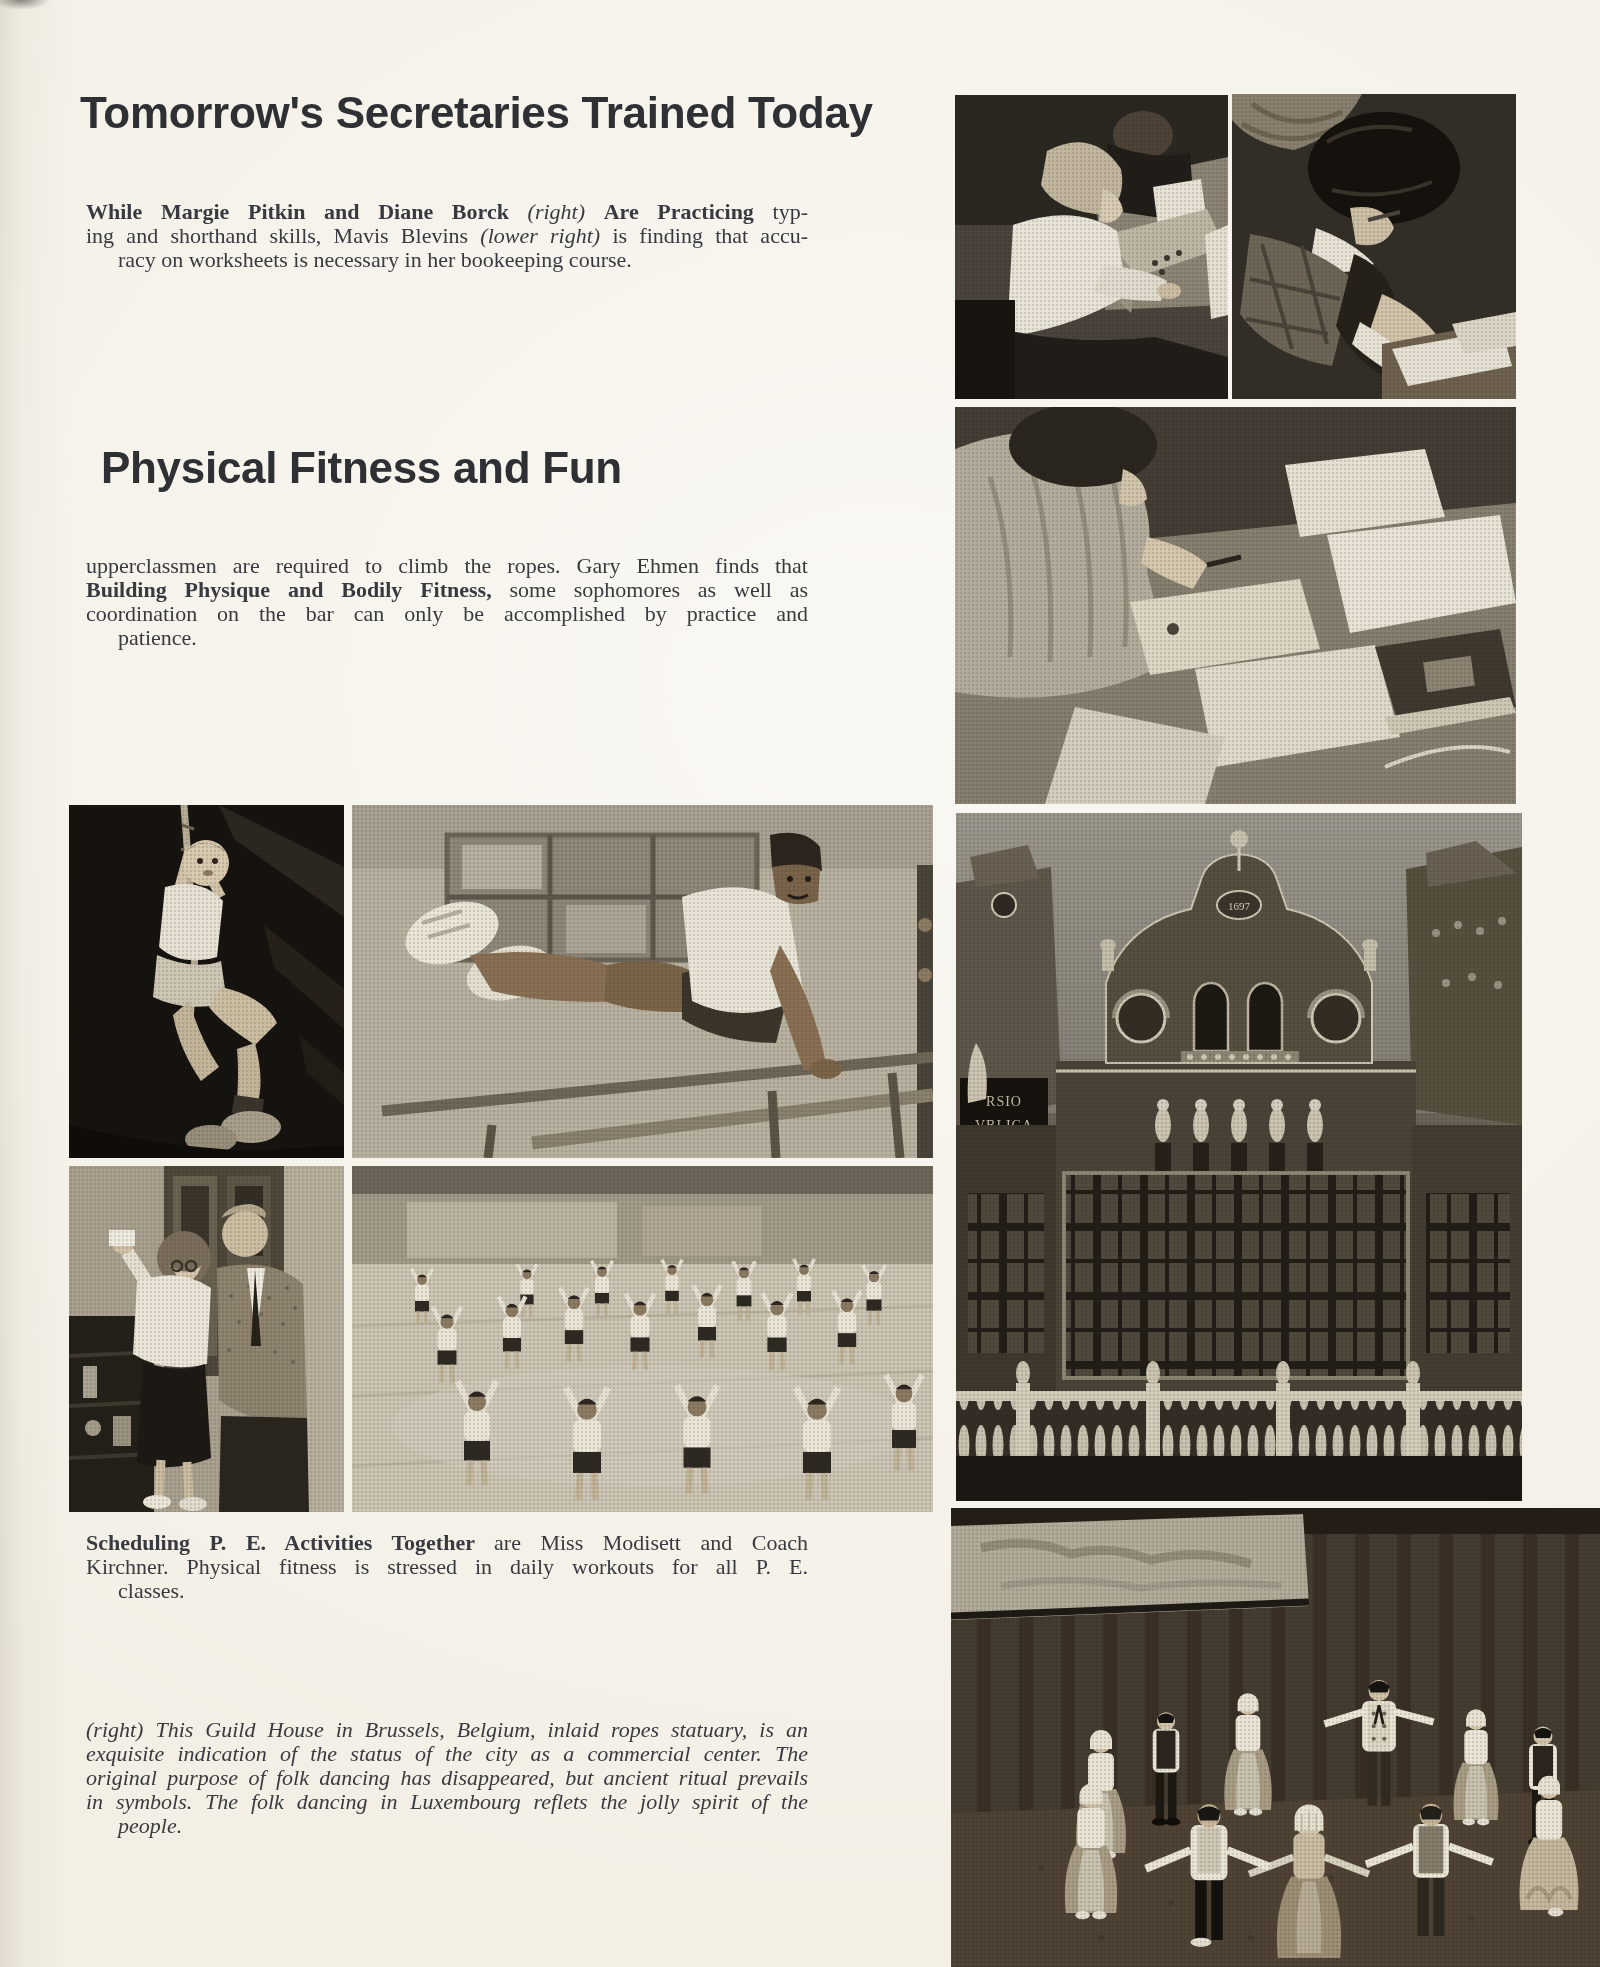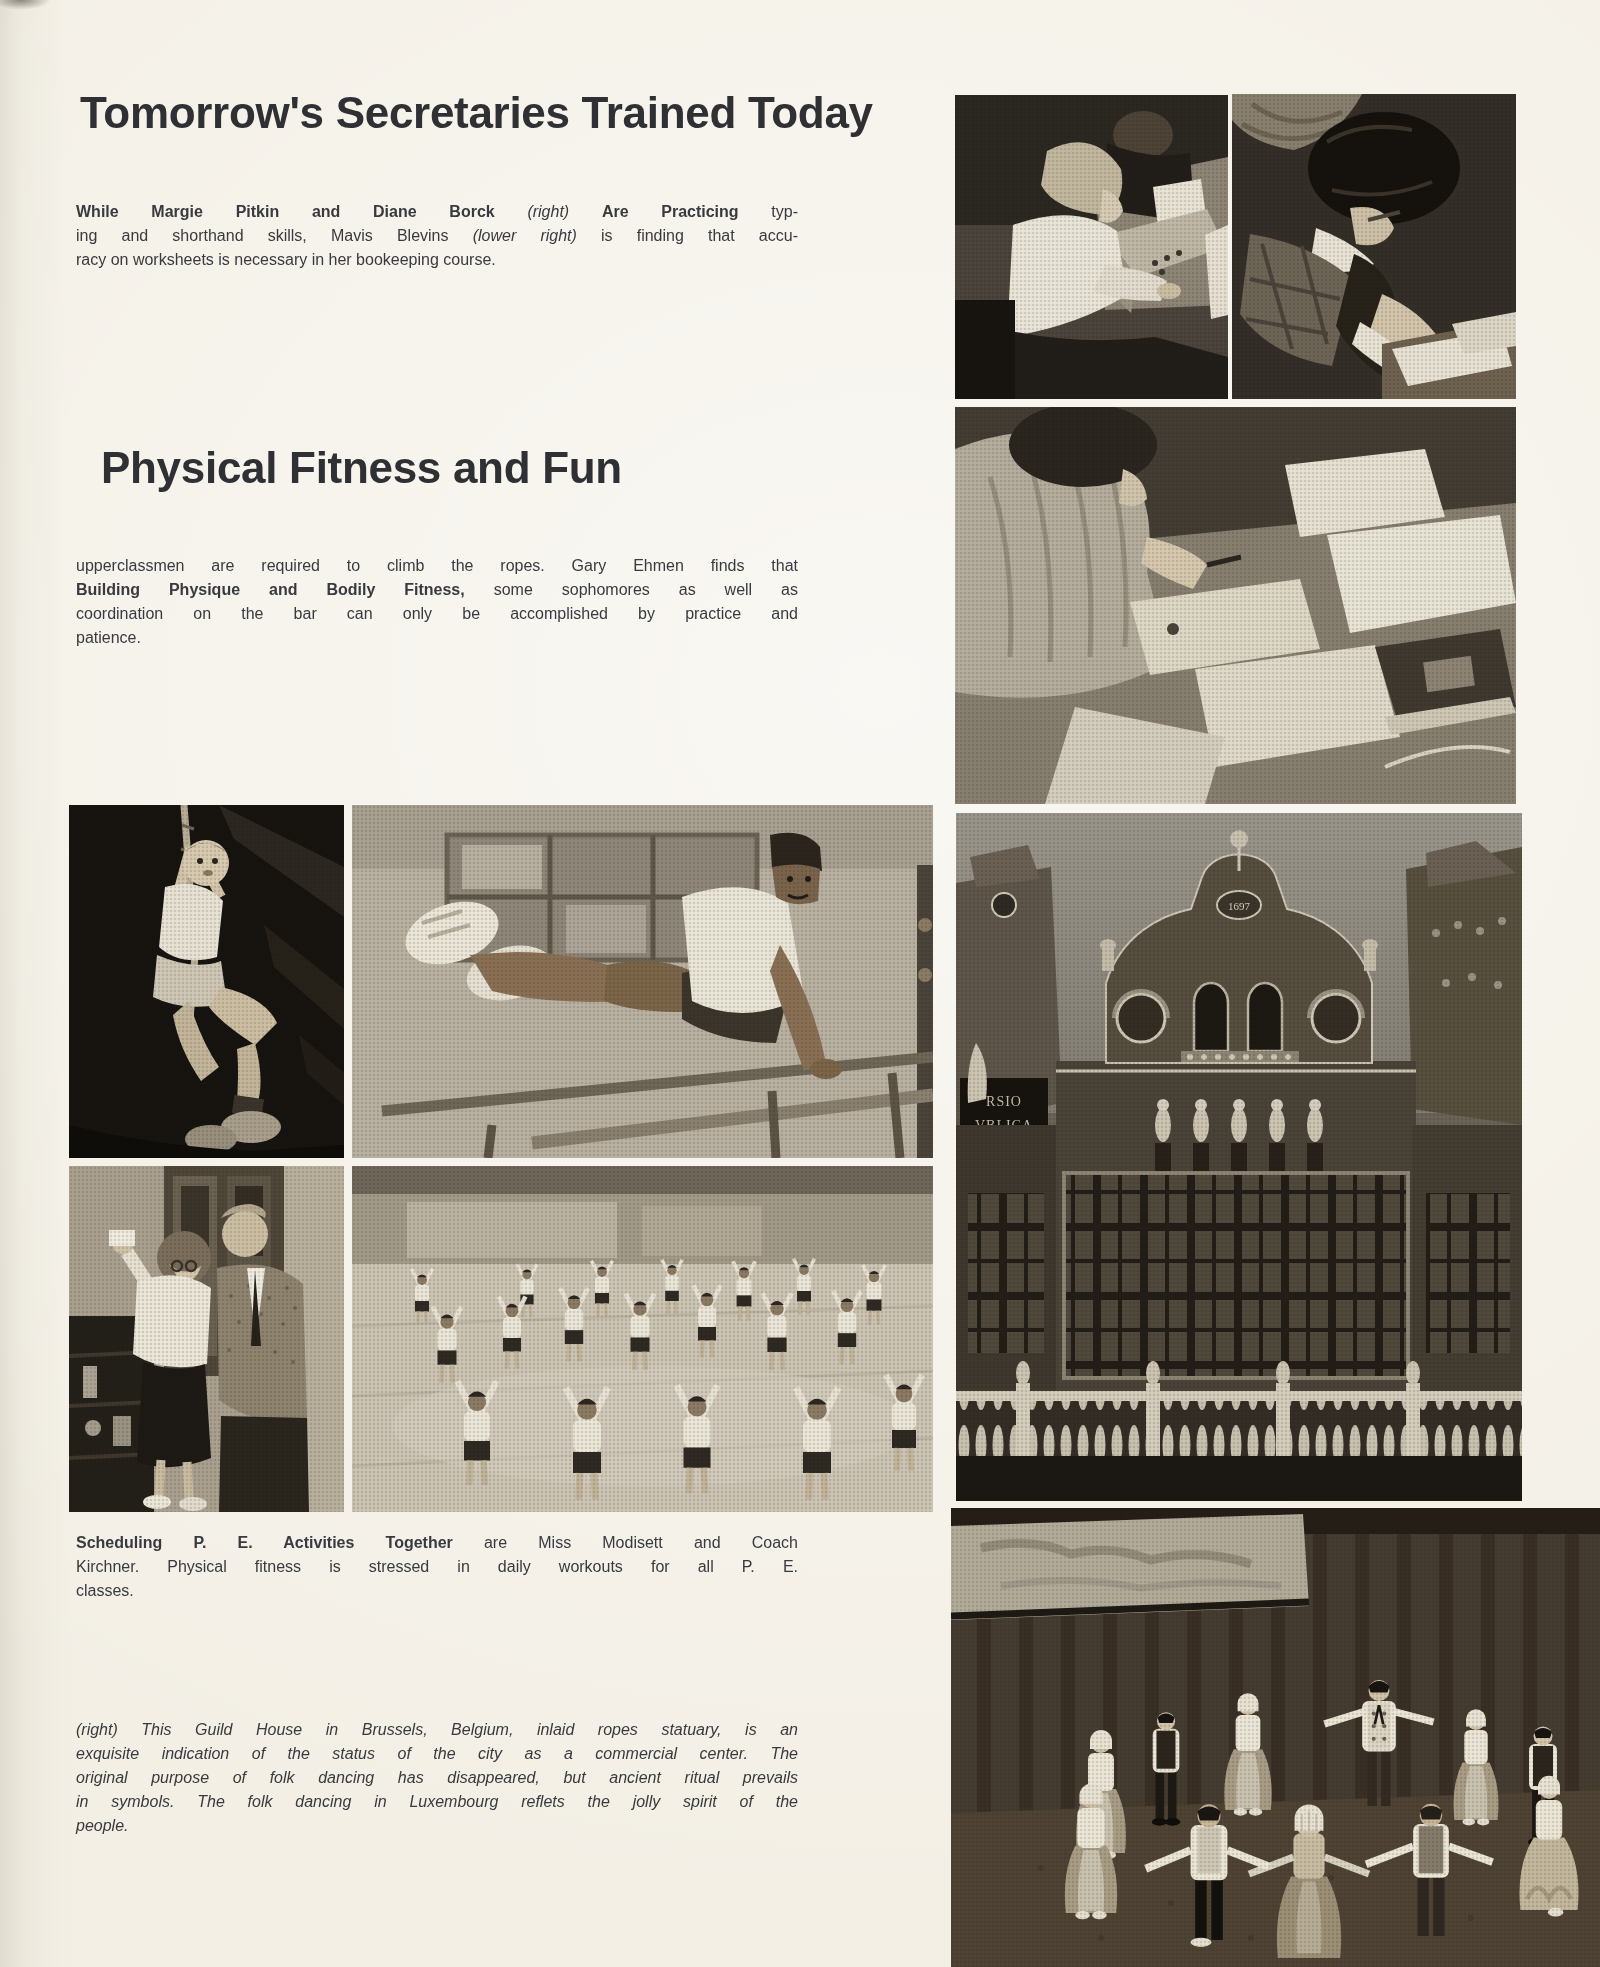--- a/index.html
+++ b/index.html
@@ -13,23 +13,23 @@
       linear-gradient(90deg, #e0dbce 0px, #ece8dc 22px, #f3efe5 70px),
       linear-gradient(0deg, #ece7da 0px, #f3efe5 90px),
       #f3efe5;
     font-family:"Liberation Sans", sans-serif;
     color:#35373c;
   }
   .smudge{position:absolute;left:0;top:0;width:70px;height:14px;
     background:radial-gradient(60% 100% at 30% 0%, rgba(40,35,30,.5), rgba(40,35,30,0) 70%);}
   .headline{position:absolute;left:80px;font-weight:bold;font-size:44px;
     letter-spacing:-0.3px;color:#2e3034;white-space:nowrap;}
-  .bodytext{position:absolute;left:76px;width:722px;font-size:16px;line-height:24px;color:#383a3f;}
+  .bodytext{position:absolute;left:86px;width:722px;font-size:22px;line-height:24px;color:#383a3f;font-family:Liberation Serif, serif;}
   .pline{text-align:justify;text-align-last:justify;}
-  .pline.last{text-align-last:left;}
+  .pline.last{text-align-last:left;margin-left:32px;}
   .pline span.b{font-weight:bold;}
   .pline span.i{font-style:italic;}
   .caption-italic .pline{font-style:italic;}
   .photo{position:absolute;overflow:hidden;background:#6b6458;}
   .photo svg{display:block;width:100%;height:100%;}
   .halftone{position:absolute;inset:0;pointer-events:none;
     background-image:radial-gradient(rgba(25,22,16,0.14) 1px, rgba(0,0,0,0) 1.7px);
     background-size:4px 4px;}
 </style>
 </head>

